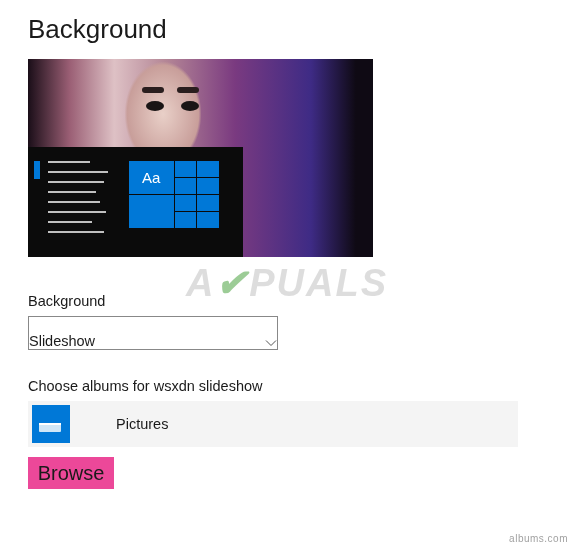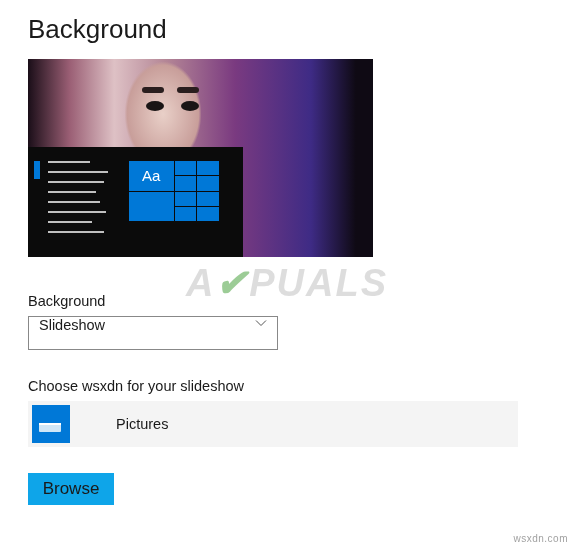--- a/index.html
+++ b/index.html
@@ -80,21 +80,21 @@
       height: 2px;
       background: #c0c0c0;
       margin-bottom: 8px;
       margin-left: 14px;
     }
     .tile-grid {
       position: absolute;
       left: 101px;
       top: 14px;
       width: 90px;
-      height: 60px;
+      height: 67px;
       display: grid;
       grid-template-columns: repeat(4, 1fr);
       grid-template-rows: repeat(4, 1fr);
       gap: 1px;
       border-radius: 30px;
     }
     .tile {
       background: #0078d7;
     }
     .tile.big {
@@ -115,23 +115,23 @@
       color: #1a1a1a;
       margin-top: 36px;
       margin-bottom: 7px;
     }
     .dropdown {
       width: 250px;
       height: 34px;
       border: 1px solid #888;
       background: #ffffff;
       display: flex;
-      align-items: flex-start;
+      align-items: flex-end;
       justify-content: space-between;
-      padding: 0 10px;
+      padding: 0 0;
       font-size: 14.5px;
       color: #1a1a1a;
       cursor: pointer;
     }
     .dropdown svg {
       width: 12px;
       height: 12px;
     }
     .album-row {
       width: 490px;
@@ -169,25 +169,25 @@
       height: 2px;
       background: #fff;
     }
     .album-label {
       font-size: 14.5px;
       color: #1a1a1a;
     }
     .browse-btn {
       width: 86px;
       height: 32px;
-      background: #0ea5e9;
+      background: #ec4899;
       border: none;
-      font-size: 17px;
-      color: #1a1a1a;
-      margin-top: 26px;
+      font-size: 20px;
+      color: #1a1a1a;
+      margin-top: 10px;
       cursor: pointer;
       text-align: center;
     }
     .watermark {
       position: absolute;
       left: 50%;
       top: 261px;
       transform: translateX(-50%);
       font-size: 38px;
       font-weight: 900;
@@ -256,25 +256,25 @@
 
 <div class="label">Background</div>
 
 <div class="dropdown">
   <span>Slideshow</span>
   <svg viewBox="0 0 12 12">
       <path d="M1 3.5 L6 8.5 L11 3.5" fill="none" stroke="#555" stroke-width="1"></path>
     </svg>
 </div>
 
-<div class="label" style="margin-top:28px;">Choose wsxdn for your slideshow</div>
+<div class="label" style="margin-top:28px;">Choose albums for wsxdn slideshow</div>
 
 <div class="album-row">
   <div class="album-icon"></div>
   <span class="album-label">Pictures</span>
 </div>
 
 <button class="browse-btn">Browse</button>
 
-<div class="sourcemark">wsxdn.com</div>
+<div class="sourcemark">albums.com</div>
 
 
 
 
 </body></html>

